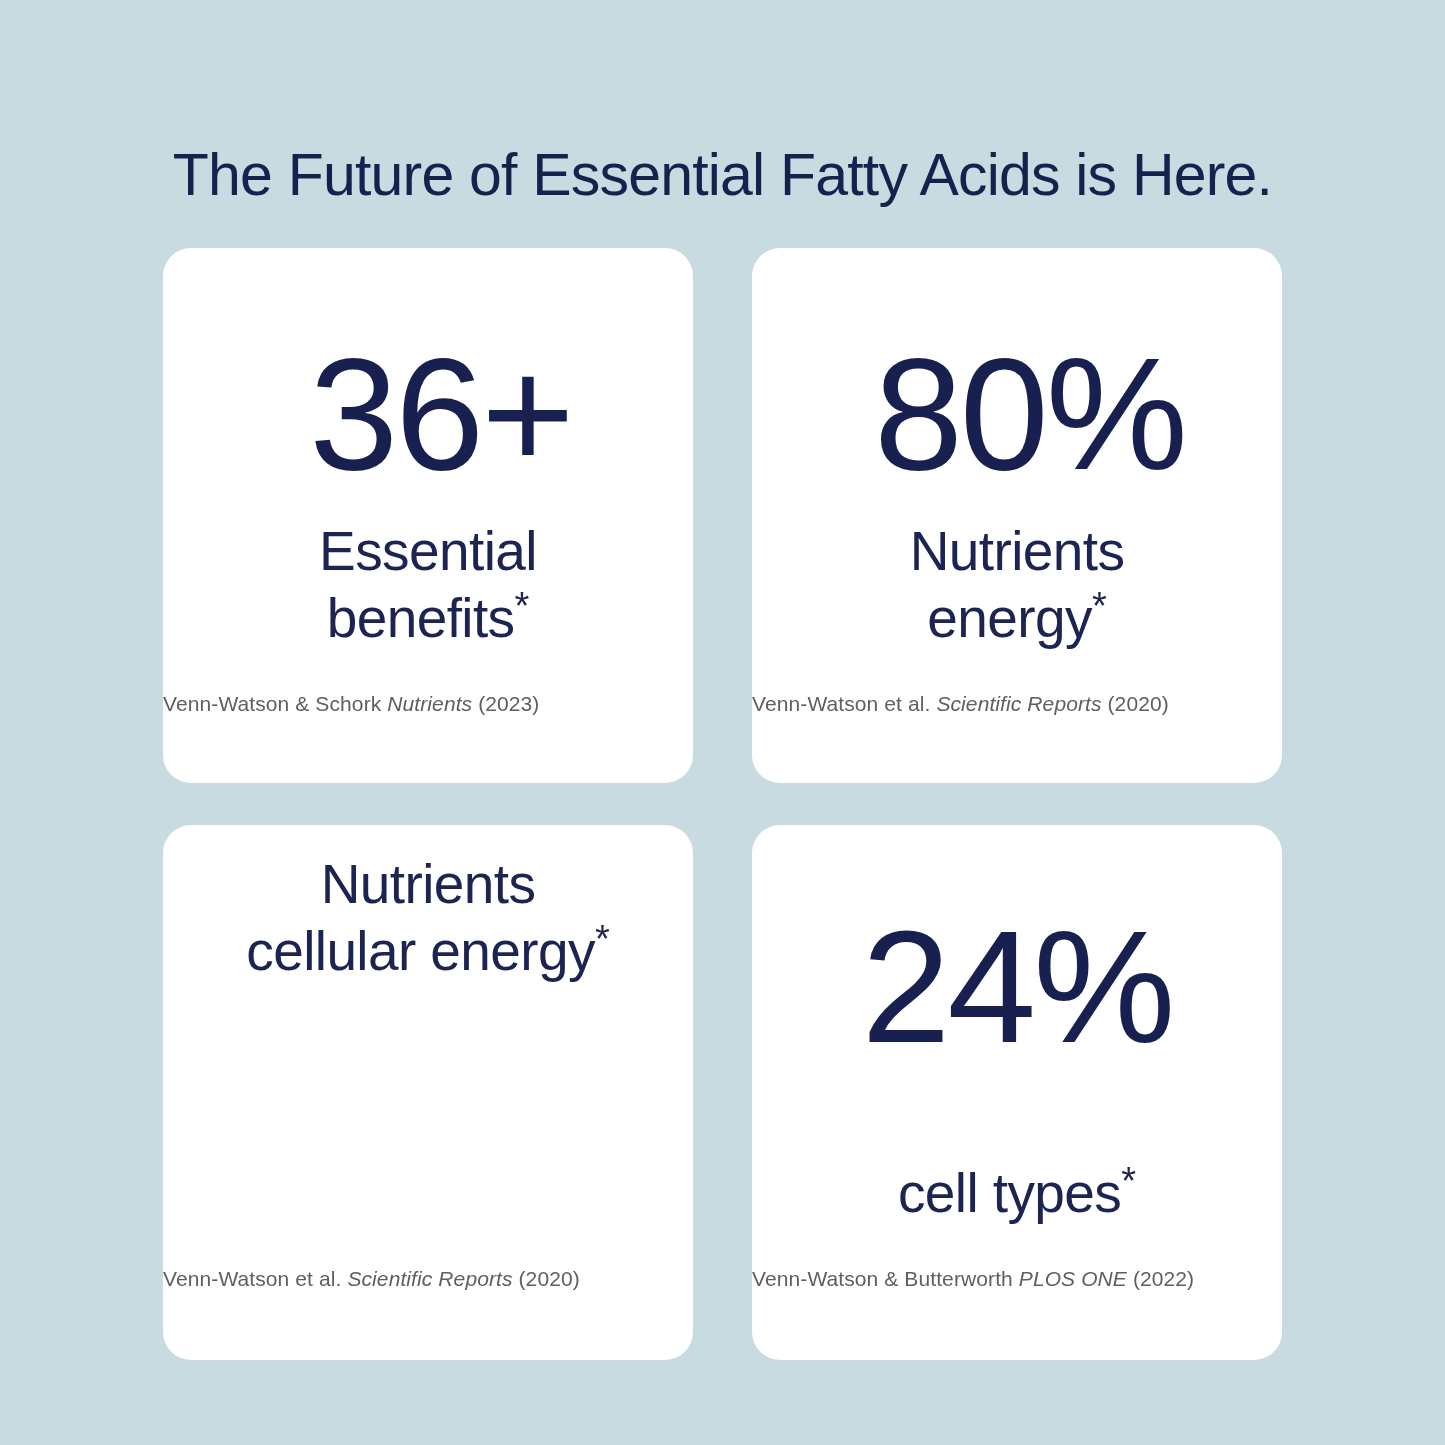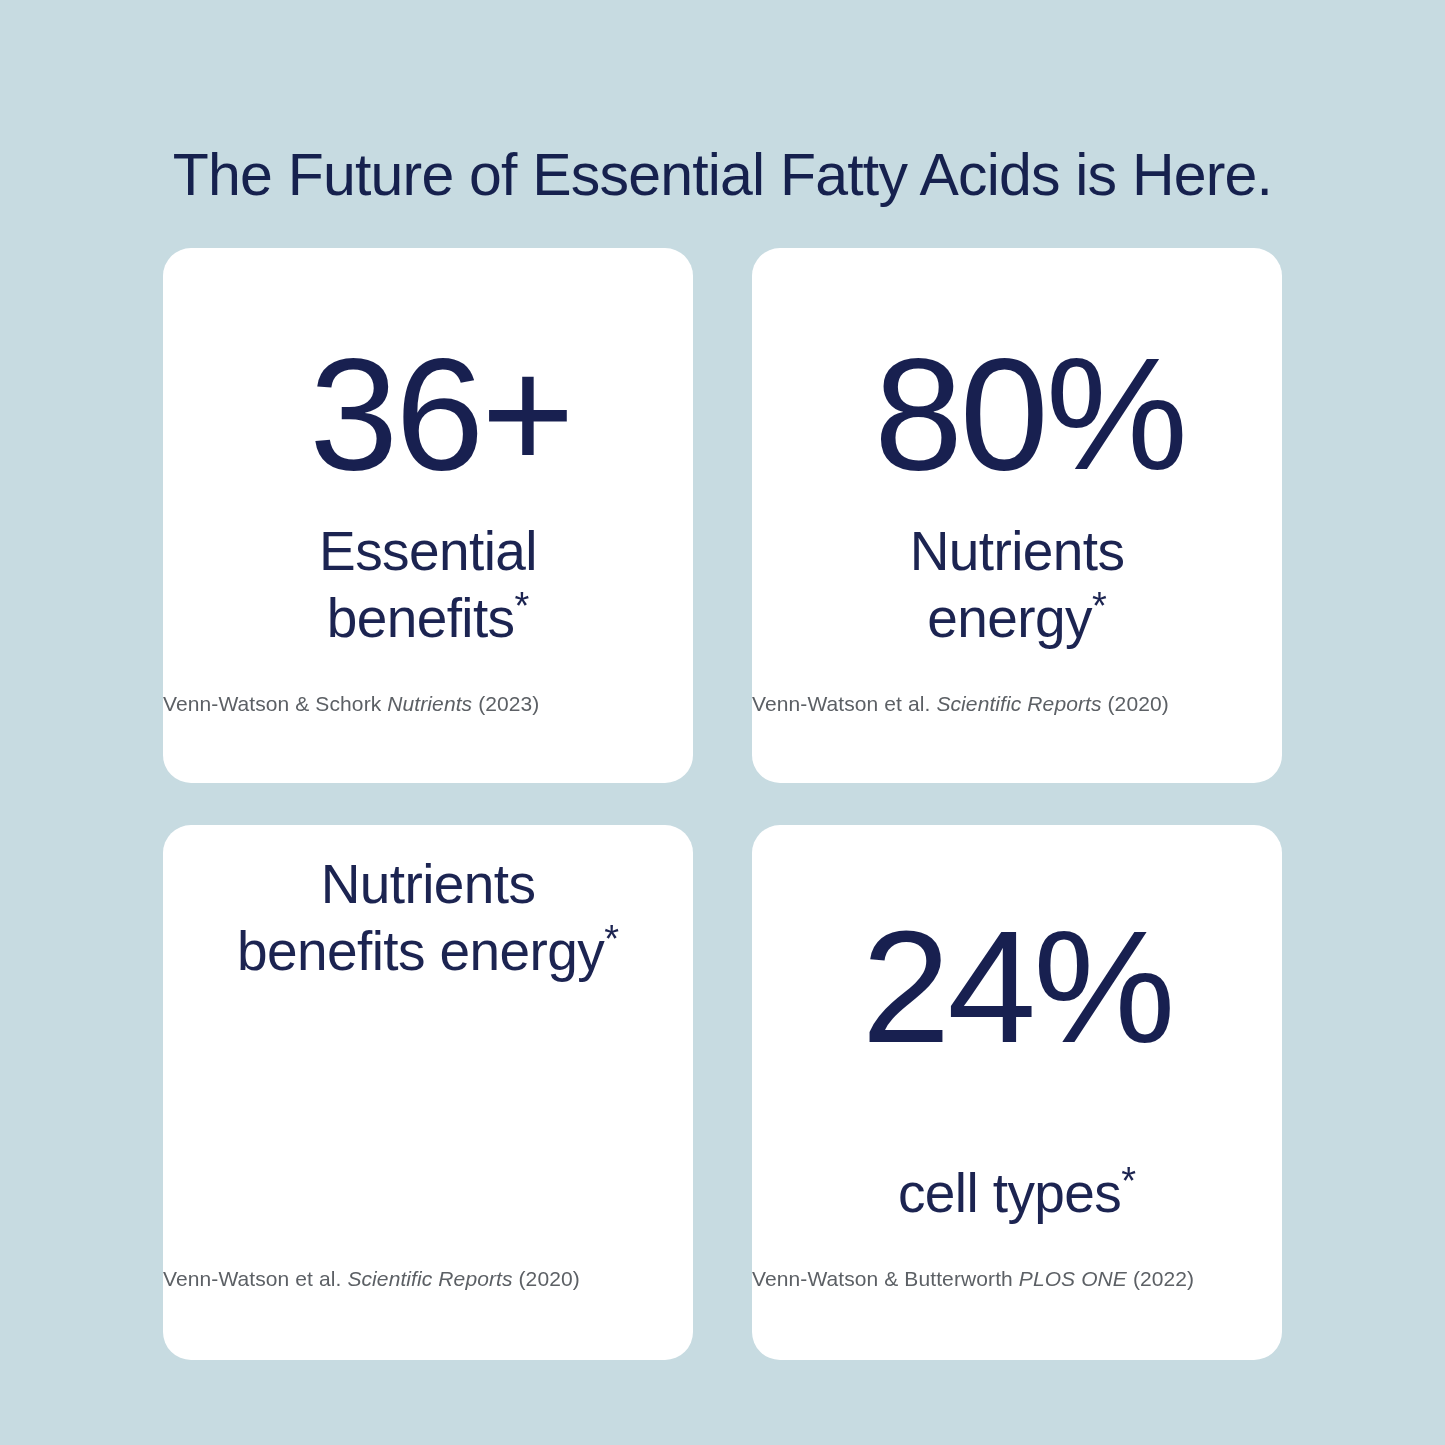--- a/index.html
+++ b/index.html
@@ -156,21 +156,21 @@
         <span>energy</span><span class="asterisk">*</span>
       </div>
       <div class="stat-citation">
         <span>Venn-Watson et al. </span><em>Scientific Reports</em><span> (2020)</span>
       </div>
     </div>
 
     <div class="stat-card card-bottom">
       <div class="stat-label">
         <span>Nutrients</span><br>
-        <span>benefits energy</span><span class="asterisk">*</span>
+        <span>cellular energy</span><span class="asterisk">*</span>
       </div>
       <div class="stat-citation">
         <span>Venn-Watson et al. </span><em>Scientific Reports</em><span> (2020)</span>
       </div>
     </div>
 
     <div class="stat-card card-bottom">
       <div class="stat-value">24%</div>
       <div class="stat-label">
         <br>

